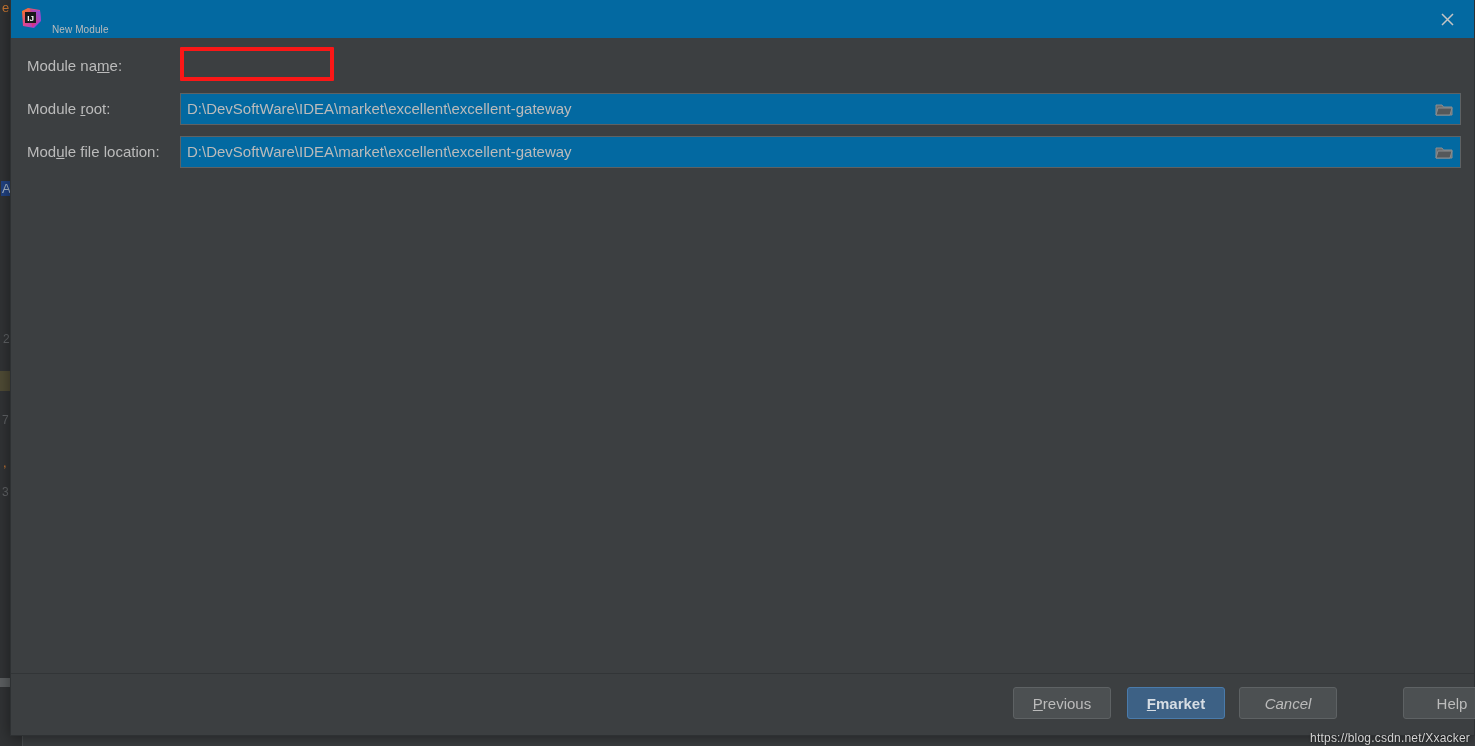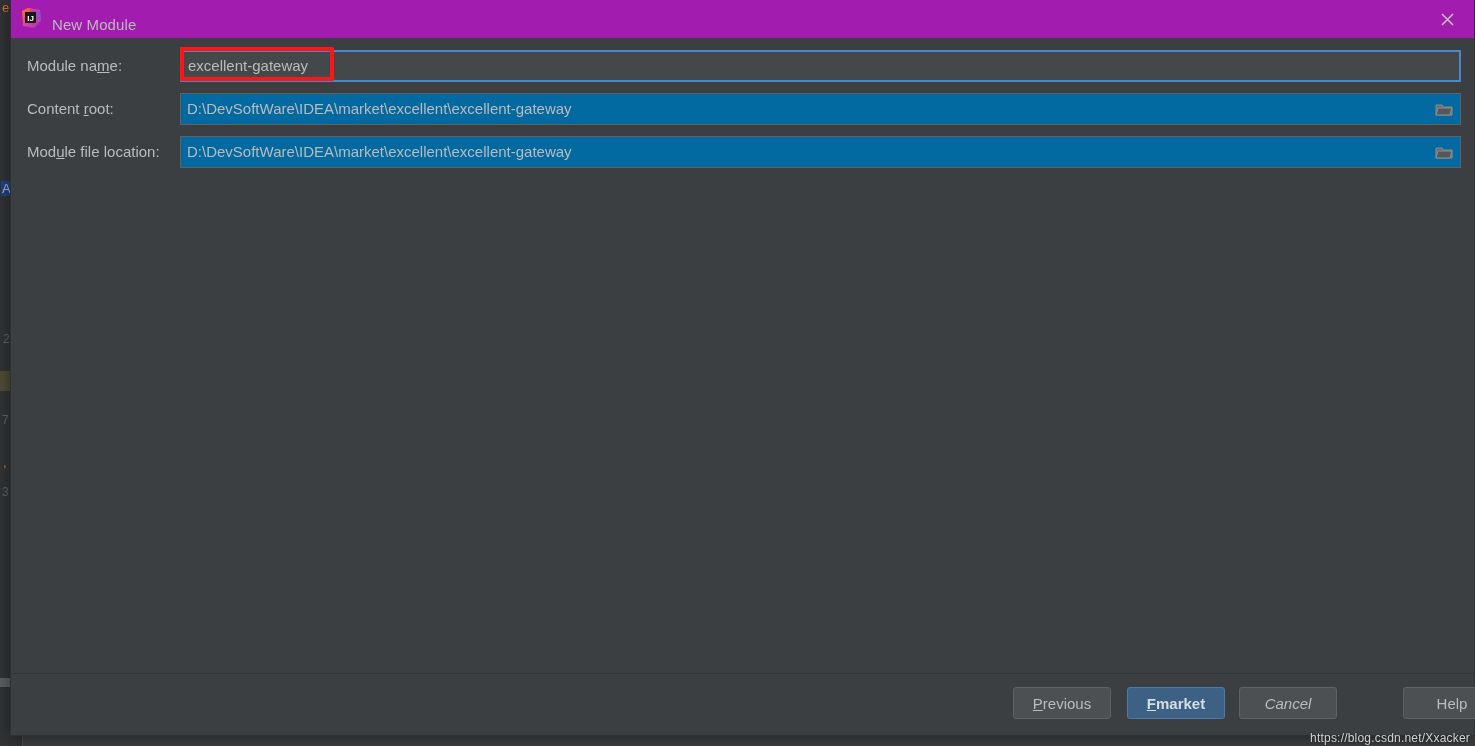--- a/index.html
+++ b/index.html
@@ -77,31 +77,31 @@
     box-sizing: border-box;
     box-shadow: 0 2px 14px rgba(0,0,0,.45);
   }
 
   
   .titlebar {
     position: absolute;
     left: 0; top: 0;
     width: 100%;
     height: 38px;
-    background: #a21caf;
+    background: #0369a1;
   }
   .title-icon {
     position: absolute;
     left: 9px; top: 7px;
     width: 22px; height: 22px;
   }
   .title-text {
     position: absolute;
-    left: 41px; top: 16px;
-    font-size: 15px;
+    left: 41px; top: 24px;
+    font-size: 10px;
     color: #bbbbbb;
     letter-spacing: .1px;
   }
   .close-btn {
     position: absolute;
     right: 10px; top: 4px;
     width: 34px; height: 30px;
     display: flex;
     align-items: center;
     justify-content: center;
@@ -269,25 +269,24 @@
       <svg width="15" height="15" viewBox="0 0 15 15">
         <path d="M2 2 L13 13 M13 2 L2 13" stroke="#c4c4c4" stroke-width="1.5" fill="none"></path>
       </svg>
     </div>
   </div>
 
   <div class="form-area">
 
     <div class="field-row" style="top:12px;">
       <div class="field-label"><span>Module na</span><u>m</u><span>e:</span></div>
-      <div class="field-input focused" style="width:1281px;">excellent-gateway</div>
     </div>
 
     <div class="field-row" style="top:55px;">
-      <div class="field-label"><span>Content </span><u>r</u><span>oot:</span></div>
+      <div class="field-label"><span>Module </span><u>r</u><span>oot:</span></div>
       <div class="field-input" style="width:1281px;">
         <span>D:\DevSoftWare\IDEA\market\excellent\excellent-gateway</span>
         <span class="browse-btn">
           <svg width="18" height="15" viewBox="0 0 18 15">
             <path d="M1 3 L7 3 L8.5 5 L17 5 L17 13 L1 13 Z" fill="#6a6d6f" stroke="#8b8e90" stroke-width="1"></path>
             <path d="M3 6 L17 6 L15 13 L1 13 Z" fill="#55585a" stroke="#8b8e90" stroke-width="1"></path>
           </svg>
         </span>
       </div>
     </div>

